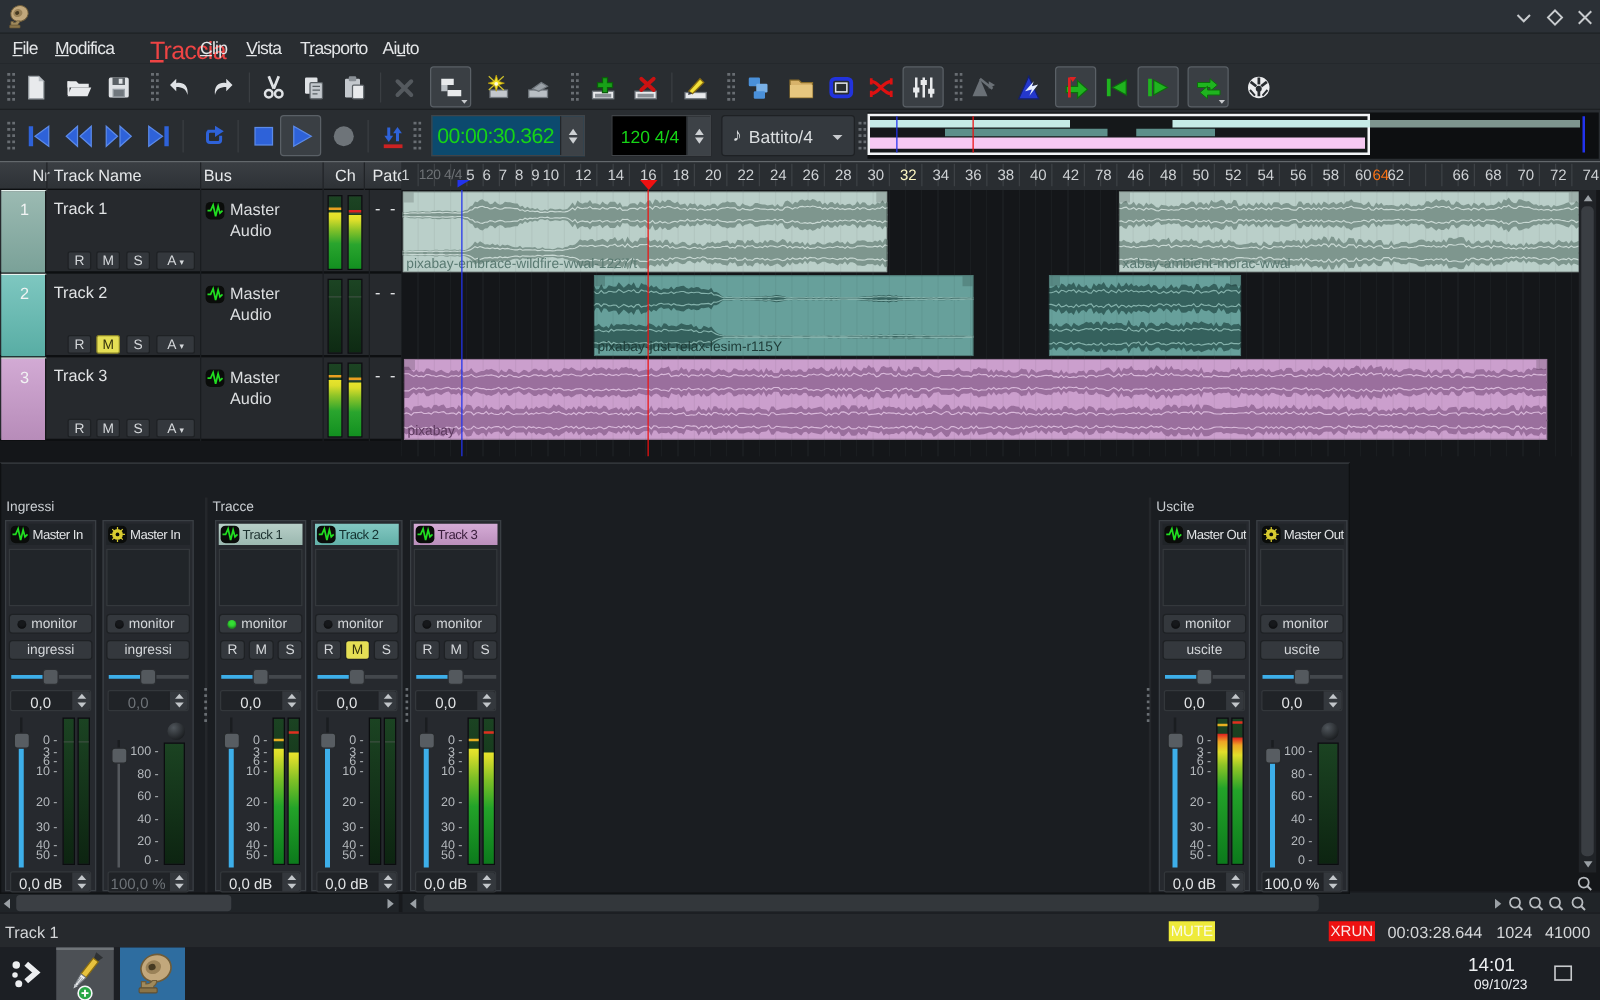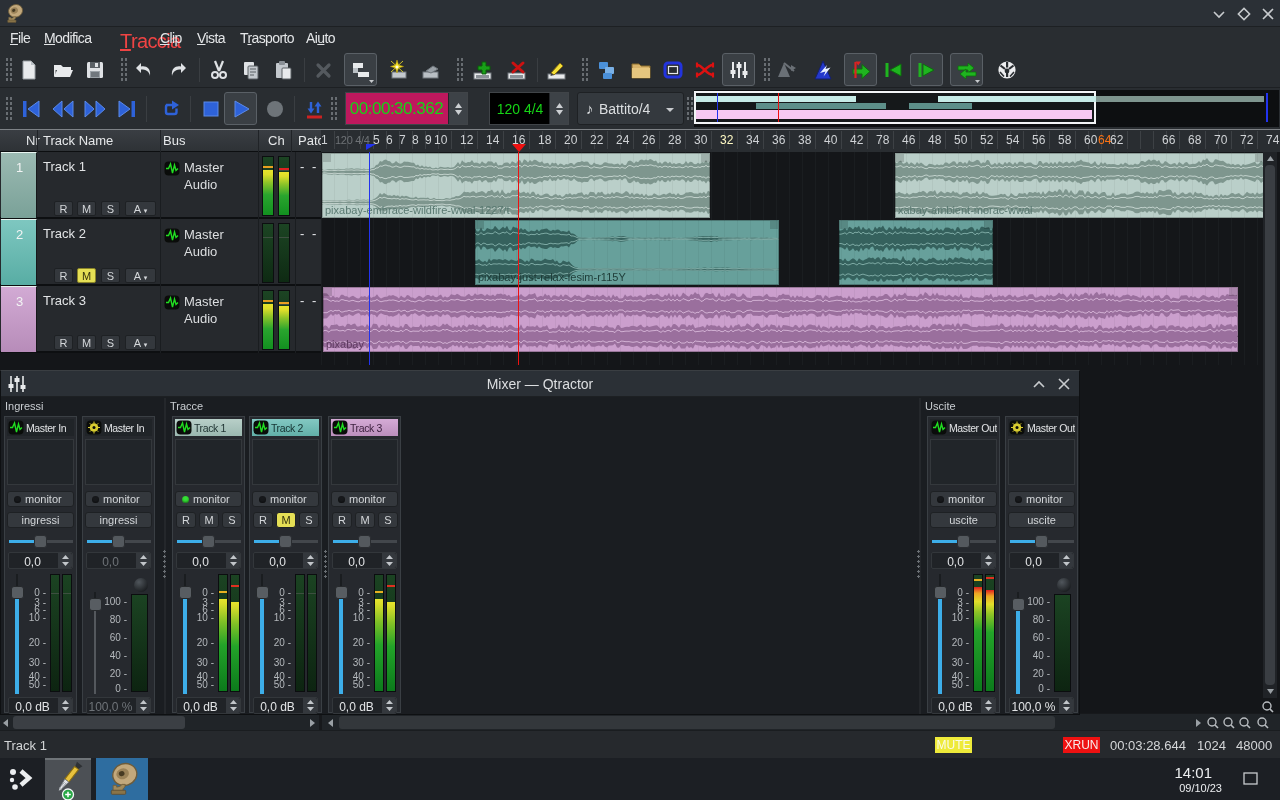--- a/index.html
+++ b/index.html
@@ -289,21 +289,21 @@
     <div class="tbtn " style="position:absolute;left:298px;top:4px;width:33px;height:33px">
       <svg width="24" height="24" viewBox="0 0 24 24">
         <path d="M8 5 v8" stroke="#2e62d9" stroke-width="2.4"></path>
         <path d="M8 16.5 l-3.5 -5 h7 z" fill="#2e62d9"></path>
         <path d="M15 16 v-8" stroke="#2e62d9" stroke-width="2.4"></path>
         <path d="M15 4.5 l-3.5 5 h7 z" fill="#2e62d9"></path>
         <rect x="4" y="18.5" width="15" height="3" fill="#cc2222"></rect>
       </svg>
     </div>
     <div class="grip" style="position:absolute;left:330px;top:8px;margin:0"></div>
-    <div style="position:absolute;left:345px;top:4px;width:123px;height:33px;background:#be185d;border:1px solid #404448">
+    <div style="position:absolute;left:345px;top:4px;width:123px;height:33px;background:#0c4a6e;border:1px solid #404448">
 <div style="position:absolute;left:0;right:20px;top:6px;text-align:center;color:#16d416;font-size:17px;letter-spacing:-0.5px">00:00:30.362</div>
       <div style="position:absolute;right:0;top:0;bottom:0;width:19px;background:#3d4247;border-left:1px solid #23262a;display:flex;flex-direction:column;align-items:center;justify-content:center">
         <svg width="9" height="7">
           <path d="M1 6 L4.5 1 L8 6z" fill="#cdd0d3"></path>
         </svg>
         <svg width="9" height="7">
           <path d="M1 1 L4.5 6 L8 1z" fill="#cdd0d3"></path>
         </svg>
       </div>
     </div>
@@ -843,21 +843,21 @@
       <circle cx="6" cy="6" r="4" fill="none" stroke="#b8bcc0" stroke-width="1.4"></circle>
       <path d="M9 9 L12 12" stroke="#b8bcc0" stroke-width="1.6"></path>
     </svg>
 </div>
 <div style="position:absolute;left:0;top:730px;width:1280px;height:28px;background:#26292d;border-top:1px solid #1a1d20;color:#d4d6d8;font-size:13px">
 <div style="position:absolute;left:4px;top:7px">Track 1</div>
 <div style="position:absolute;left:935px;top:6px;width:37px;height:16px;background:#eeea3a;color:#fafae8;text-align:center;font-size:12px;line-height:16px">MUTE</div>
 <div style="position:absolute;left:1063px;top:6px;width:37px;height:16px;background:#ee1111;color:#f8eaea;text-align:center;font-size:12px;line-height:16px">XRUN</div>
 <div style="position:absolute;left:1110px;top:7px">00:03:28.644</div>
 <div style="position:absolute;left:1197px;top:7px">1024</div>
-<div style="position:absolute;left:1236px;top:7px">48000</div>
+<div style="position:absolute;left:1236px;top:7px">41000</div>
 </div>
 <div style="position:absolute;left:0;top:758px;width:1280px;height:42px;background:#1c1f24">
 <svg style="position:absolute;left:8px;top:8px" width="30" height="26">
 <circle cx="5" cy="6" r="3" fill="#eceef0"></circle>
       <circle cx="4" cy="14" r="2.2" fill="#eceef0"></circle>
       <circle cx="7" cy="21" r="2.8" fill="#eceef0"></circle>
 <path d="M13 5 L21 12 L13 19" stroke="#eceef0" stroke-width="4.5" fill="none"></path>
     </svg>
 <div style="position:absolute;left:45px;top:0px;width:46px;height:42px;background:#4c5055;border-top:2px solid #6f7478">
 <svg width="40" height="40" viewBox="0 0 40 40" style="position:absolute;left:3px;top:1px">
@@ -883,35 +883,20 @@
 <rect x="7" y="32.5" width="16" height="4.5" rx="1" fill="#8a7448" stroke="#5e4f33"></rect>
 </svg></div>
     </div>
 <div style="position:absolute;right:68px;top:6px;width:80px;text-align:right;color:#eceef0;font-size:15px">14:01</div>
 <div style="position:absolute;right:58px;top:24px;width:80px;text-align:right;color:#eceef0;font-size:11px">09/10/23</div>
 <svg style="position:absolute;right:22px;top:14px" width="15" height="13">
       <rect x="1" y="1" width="13" height="11" fill="none" stroke="#c8cbce" stroke-width="1.3"></rect>
     </svg>
 </div>
 <div style="position:absolute;left:0;top:370px;width:1080px;height:345px;background:#1a1d21;border:1px solid #0e1012;border-top:1px solid #3a3e42">
-<div style="position:absolute;left:0;top:0;width:1078px;height:26px;background:#2b3036;border-bottom:1px solid #1d2023">
-<div style="position:absolute;left:6px;top:3px"><svg width="20" height="20" viewBox="0 0 20 20">
-          <path d="M4 2 v16 M10 2 v16 M16 2 v16" stroke="#e8eaec" stroke-width="1.6"></path>
-          <rect x="1.5" y="10" width="5" height="4" fill="#e8eaec"></rect>
-          <rect x="7.5" y="4" width="5" height="4" fill="#e8eaec"></rect>
-          <rect x="13.5" y="11" width="5" height="4" fill="#e8eaec"></rect>
-        </svg></div>
-<div style="position:absolute;left:0;right:0;top:5px;text-align:center;color:#dcdee0;font-size:14px">Mixer — Qtractor</div>
-<svg style="position:absolute;right:33px;top:8px" width="14" height="10">
-        <path d="M2 8 L7 3 L12 8" stroke="#c8cbce" stroke-width="1.6" fill="none"></path>
-      </svg>
-<svg style="position:absolute;right:9px;top:7px" width="12" height="12">
-        <path d="M1 1 L11 11 M11 1 L1 11" stroke="#c8cbce" stroke-width="1.6"></path>
-      </svg>
-</div>
 <div style="position:absolute;left:4px;top:29px;color:#caced2;font-size:11px">Ingressi</div>
 <div style="position:absolute;left:169px;top:29px;color:#caced2;font-size:11px">Tracce</div>
 <div style="position:absolute;left:924px;top:29px;color:#caced2;font-size:11px">Uscite</div>
 <div style="position:absolute;left:163px;top:27px;width:2px;height:316px;background:#24272b"></div>
 <div style="position:absolute;left:918px;top:27px;width:2px;height:316px;background:#24272b"></div>
 <div style="position:absolute;left:3px;top:45px;width:73px;height:297px;background:#26292e;border:1px solid #3a3f44">
       <div style="position:absolute;left:2px;top:2px;width:67px;height:17px;background:#202428;color:#e2e4e6;font-size:12px;overflow:hidden">
         <span style="position:absolute;left:1px;top:1px"><svg width="16" height="15" viewBox="0 0 16 15">
             <rect x="0.5" y="0.5" width="15" height="14" rx="4" fill="#0a0c0a"></rect>
             <path d="M2 7.5 L4.5 7.5 L6.5 3 L8.5 12 L10.5 4 L12 9.5 L14 7.5" stroke="#21dd21" stroke-width="1.4" fill="none"></path>

